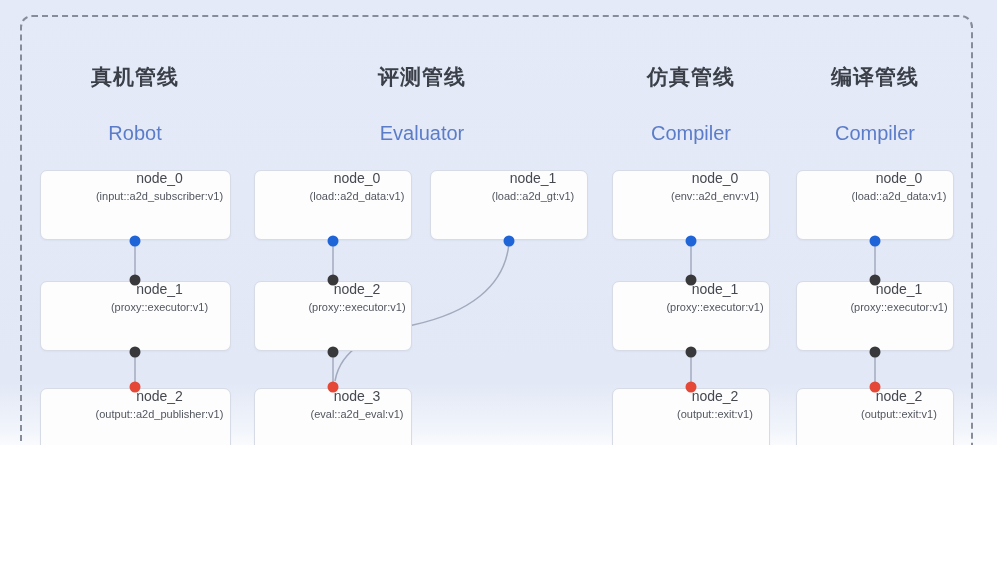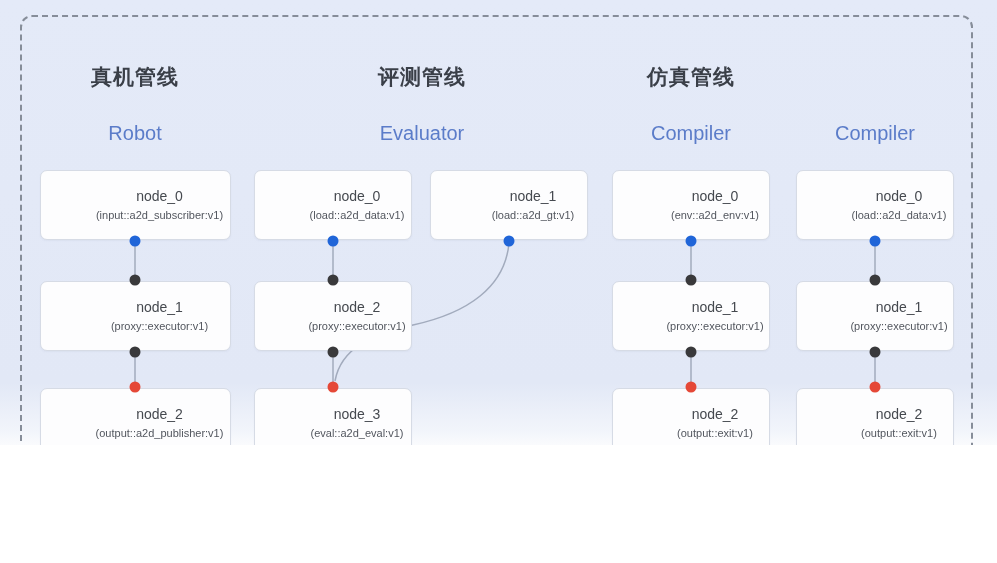--- a/index.html
+++ b/index.html
@@ -18,21 +18,21 @@
     position:absolute;top:63px;transform:translateX(-50%);
     font-size:21px;font-weight:700;color:#3a3f48;letter-spacing:1px;white-space:nowrap;
   }
   .hdr-en{
     position:absolute;top:122px;transform:translateX(-50%);
     font-size:20px;font-weight:400;color:#5b7cc9;white-space:nowrap;text-align:right;
   }
   .node{
     position:absolute;height:70px;box-sizing:border-box;
     background:#fdfdfe;border:1px solid #d6dbe5;border-radius:7px;
-    display:flex;flex-direction:column;align-items:center;justify-content:center;gap:4px;
+    display:flex;flex-direction:column;align-items:center;gap:4px;
     box-shadow:0 1px 2px rgba(90,105,140,0.06);
     padding-left:48px;
   }
   .node .t1{font-size:14px;color:#45494f;line-height:1.1;}
   .node .t2{font-size:11px;color:#52565e;line-height:1.1;white-space:nowrap;}
   
   .col-robot{left:40px;width:191px;}
   .col-evalA{left:254px;width:158px;}
   .col-evalB{left:430px;width:158px;}
   .col-sim{left:612px;width:158px;}
@@ -49,20 +49,21 @@
 </head>
 <body>
 
 <div class="stage">
 
   <div class="frame"></div>
 
   <div class="hdr-zh" style="left:135px">真机管线</div>
   <div class="hdr-zh" style="left:422px">评测管线</div>
   <div class="hdr-zh" style="left:691px">仿真管线</div>
+  <div class="hdr-zh" style="left:875px">编译管线</div>
 
   <div class="hdr-en" style="left:135px">Robot</div>
   <div class="hdr-en" style="left:422px">Evaluator</div>
   <div class="hdr-en" style="left:691px">Compiler</div>
   <div class="hdr-en" style="left:875px">Compiler</div>
 
   <svg class="edges">
     <line x1="135" y1="240" x2="135" y2="281"></line>
     <line x1="135" y1="351" x2="135" y2="388"></line>
     <line x1="333" y1="240" x2="333" y2="281"></line>

